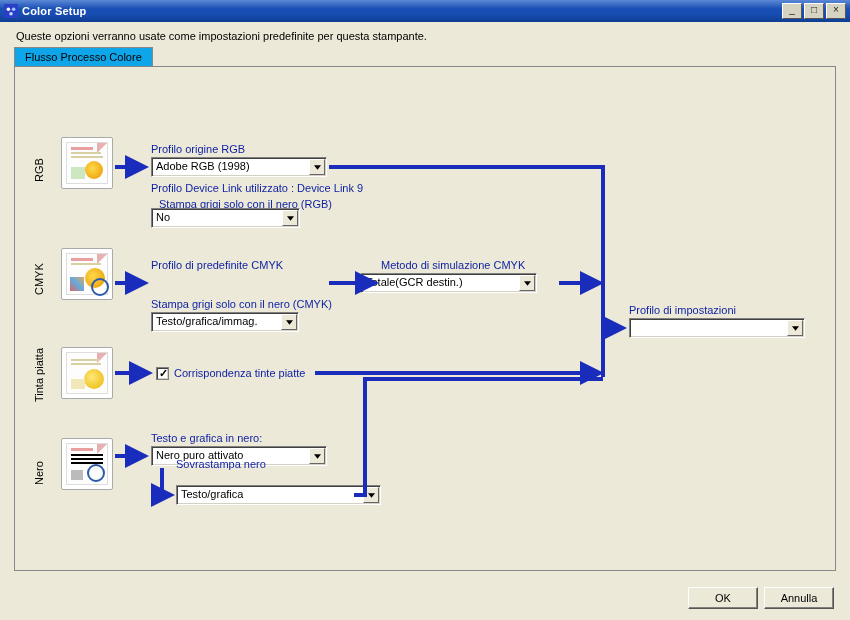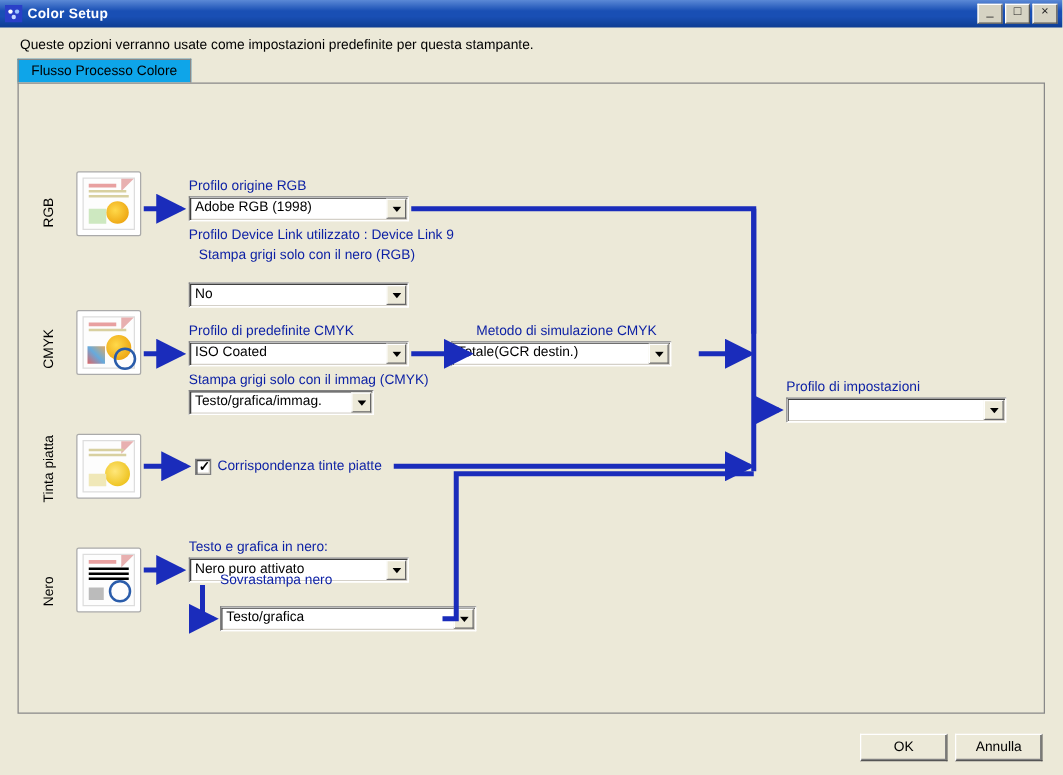--- a/index.html
+++ b/index.html
@@ -227,48 +227,40 @@
     <div class="win-select" style="left:136px; top:90px; width:176px;">
       <span>Adobe RGB (1998)</span>
       <div class="sel-arrow">
           <svg viewBox="0 0 8 5">
             <path d="M0 0 L8 0 L4 5 Z" fill="#000"></path>
           </svg>
         </div>
     </div>
     <div class="lbl" style="left:136px; top:115px;">Profilo Device Link utilizzato : Device Link 9</div>
     <div class="lbl" style="left:144px; top:131px;">Stampa grigi solo con il nero (RGB)</div>
-    <div class="win-select" style="left:136px; top:159px; width:176px;">
+    <div class="win-select" style="left:136px; top:141px; width:149px;">
       <span>No</span>
       <div class="sel-arrow">
           <svg viewBox="0 0 8 5">
             <path d="M0 0 L8 0 L4 5 Z" fill="#000"></path>
           </svg>
         </div>
     </div>
 
     <div class="lbl" style="left:136px; top:192px;">Profilo di predefinite CMYK</div>
-    <div class="win-select" style="left:136px; top:206px; width:176px;">
-      <span>ISO Coated</span>
-      <div class="sel-arrow">
-          <svg viewBox="0 0 8 5">
-            <path d="M0 0 L8 0 L4 5 Z" fill="#000"></path>
-          </svg>
-        </div>
-    </div>
     <div class="lbl" style="left:366px; top:192px;">Metodo di simulazione CMYK</div>
     <div class="win-select" style="left:346px; top:206px; width:176px;">
       <span>Totale(GCR destin.)</span>
       <div class="sel-arrow">
           <svg viewBox="0 0 8 5">
             <path d="M0 0 L8 0 L4 5 Z" fill="#000"></path>
           </svg>
         </div>
     </div>
-    <div class="lbl" style="left:136px; top:231px;">Stampa grigi solo con il immag (CMYK)</div>
+    <div class="lbl" style="left:136px; top:231px;">Stampa grigi solo con il nero (CMYK)</div>
     <div class="win-select" style="left:136px; top:245px; width:148px;">
       <span>Testo/grafica/immag.</span>
       <div class="sel-arrow">
           <svg viewBox="0 0 8 5">
             <path d="M0 0 L8 0 L4 5 Z" fill="#000"></path>
           </svg>
         </div>
     </div>
 
     <div class="chk" style="left:141px; top:300px;">

